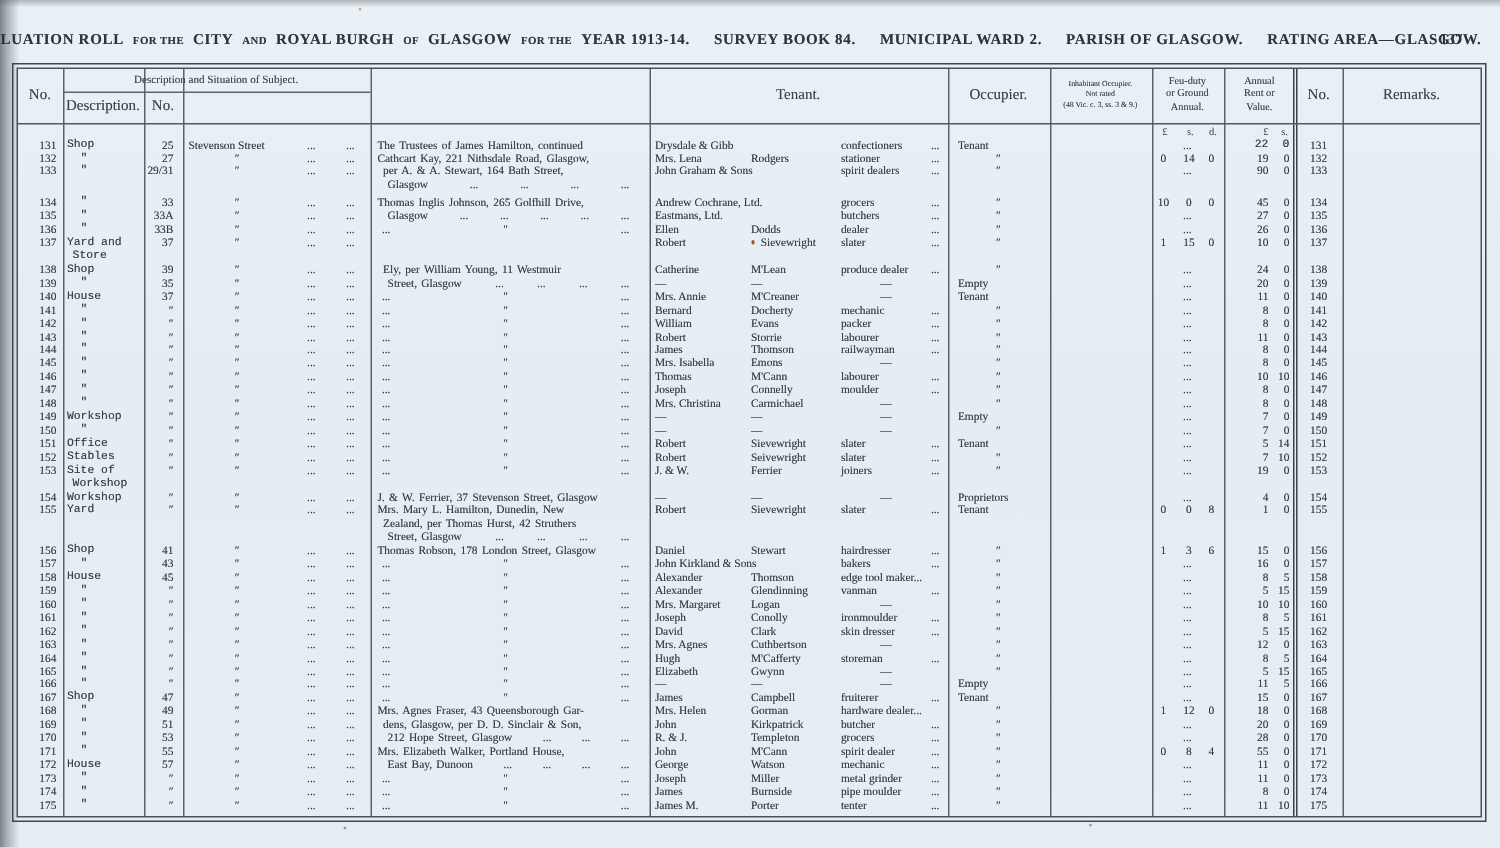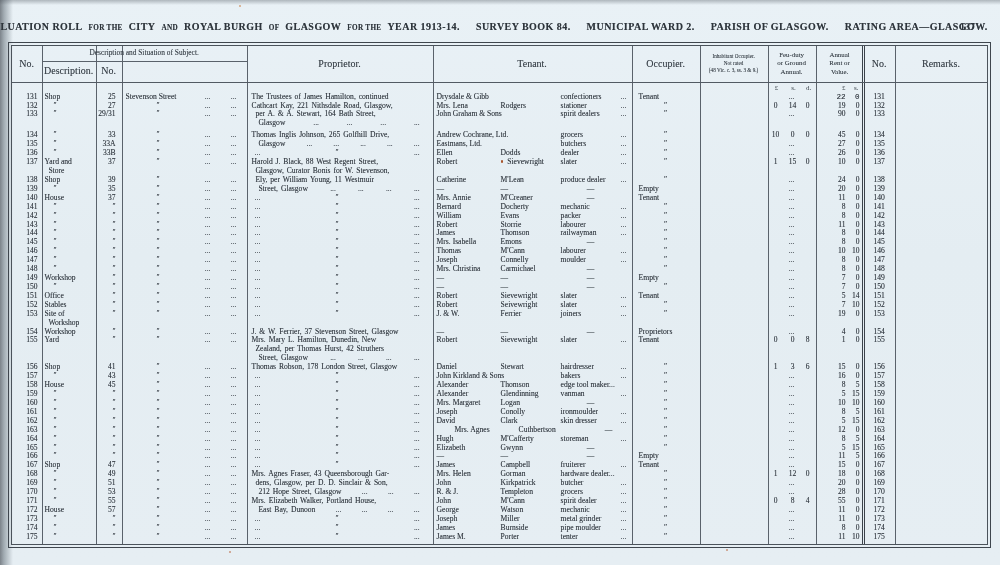--- a/index.html
+++ b/index.html
@@ -59,21 +59,21 @@
   .cur-feu{grid-column:9;grid-row:3;display:grid;grid-template-columns:16px 18px 12px;
     justify-items:center;align-items:end;font-size:7px;padding:0 1px 1px 1px;box-sizing:border-box;color:#3a424a;}
   .cur-rent{grid-column:10;grid-row:3;display:grid;grid-template-columns:30px 1fr;
     justify-items:end;align-items:end;font-size:7px;padding:0 5px 1px 0;box-sizing:border-box;color:#3a424a;}
 
   
   .bc{font-size:7.6px;line-height:8.92px;color:#343b43;box-sizing:border-box;
     text-shadow:0 0 .38px rgba(52,59,67,.5);white-space:nowrap;}
   .gaptop{padding-top:3px;}
   .c-rowno{grid-column:1;text-align:right;padding-right:4px;}
-  .c-desc{grid-column:2;white-space:pre-line;padding-left:3px;}
+  .c-desc{grid-column:2;white-space:pre-line;padding-left:3px;font-family:Liberation Mono, monospace;}
   .c-desc.dit{padding-left:12px;}
   .c-stno{grid-column:3;text-align:right;padding-right:6px;}
   .c-sit{grid-column:4;display:grid;grid-template-columns:1fr 26px 26px;}
   .c-sit .s0{padding-left:4px;}
   .c-sit .s0.cen{padding-left:0;text-align:center;}
   .c-sit .sd{text-align:center;}
   .c-prop{grid-column:5;padding-left:5px;padding-right:3px;}
   .pline{white-space:nowrap;word-spacing:1px;}
   .pline.spread{display:flex;justify-content:space-between;padding:0 10px 0 3px;}
   .c-ten{grid-column:6;display:grid;grid-template-columns:64px 60px 60px 1fr;padding-left:4px;align-items:start;}
@@ -141,21 +141,20 @@
         <div class="vl" style="left:883px"></div>
         <div class="hl-group"></div>
         <div class="hl-head"></div>
       </div>
 
       <div class="vgrid" id="vgrid">
         <div class="hc h-no">No.</div>
         <div class="hc h-group">Description and Situation of Subject.</div>
         <div class="hc h-desc">Description.</div>
         <div class="hc h-stno">No.</div>
-        <div class="hc h-prop">Proprietor.</div>
         <div class="hc h-occ">Occupier.</div>
         <div class="hc h-ten">Tenant.</div>
         <div class="hc h-inhab">
           <span>Inhabitant Occupier.</span>
           <span>Not rated</span>
           <span>(48 Vic. c. 3, ss. 3 &amp; 9.)</span>
         </div>
         <div class="hc h-feu">
           <span>Feu-duty</span>
           <span>or Ground</span>
@@ -363,24 +362,20 @@
           <div class="bc c-rem" style="grid-row: 9;"></div>
           <div class="bc c-rowno" style="grid-row: 10;">137</div>
           <div class="bc c-desc" style="grid-row: 10;">Yard and
  Store</div>
           <div class="bc c-stno" style="grid-row: 10;">37</div>
           <div class="bc c-sit" style="grid-row: 10;">
             <span class="s0 cen">″</span>
             <span class="sd">...</span>
             <span class="sd">...</span>
           </div>
-          <div class="bc c-prop" style="grid-row: 10;">
-            <div class="pline">Harold J. Black, 88 West Regent Street,</div>
-            <div class="pline"> Glasgow, Curator Bonis for W. Stevenson,</div>
-          </div>
           <div class="bc c-ten" style="grid-row: 10;">
             <span class="ta">Robert</span>
             <span class="tb"><span class="reddot"></span>Sievewright</span>
             <span class="tc">slater</span>
             <span class="td">...</span>
           </div>
           <div class="bc c-occ cen" style="grid-row: 10;">″</div>
           <div class="bc c-inhab" style="grid-row: 10;"></div>
           <div class="bc c-feu vals" style="grid-row: 10;">
             <span>1</span>
@@ -1154,21 +1149,21 @@
             <span class="sd">...</span>
             <span class="sd">...</span>
           </div>
           <div class="bc c-prop" style="grid-row: 36;">
             <div class="pline spread">
               <span>...</span>
               <span>″</span>
               <span>...</span>
             </div>
           </div>
-          <div class="bc c-ten" style="grid-row: 36; margin-left: 18px;">
+          <div class="bc c-ten" style="grid-row: 36;">
             <span class="ta">Mrs. Agnes</span>
             <span class="tb">Cuthbertson</span>
             <span class="tc cen">—</span>
             <span class="td"></span>
           </div>
           <div class="bc c-occ cen" style="grid-row: 36;">″</div>
           <div class="bc c-inhab" style="grid-row: 36;"></div>
           <div class="bc c-feu cdots" style="grid-row: 36;">...</div>
           <div class="bc c-rent" style="grid-row: 36;">
             <span>12</span>

